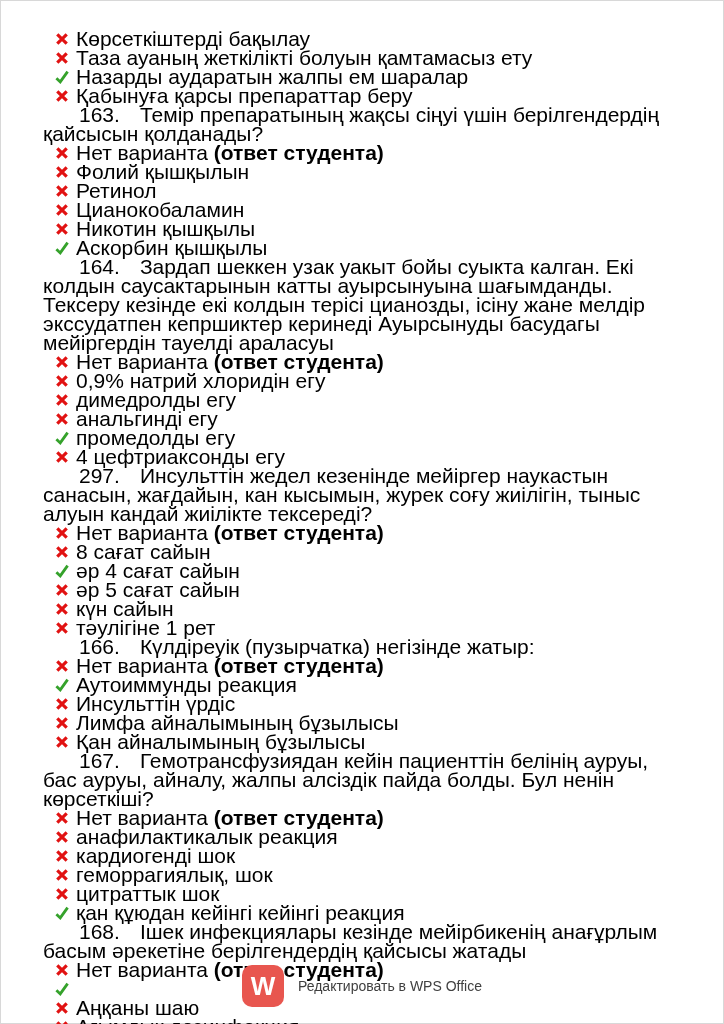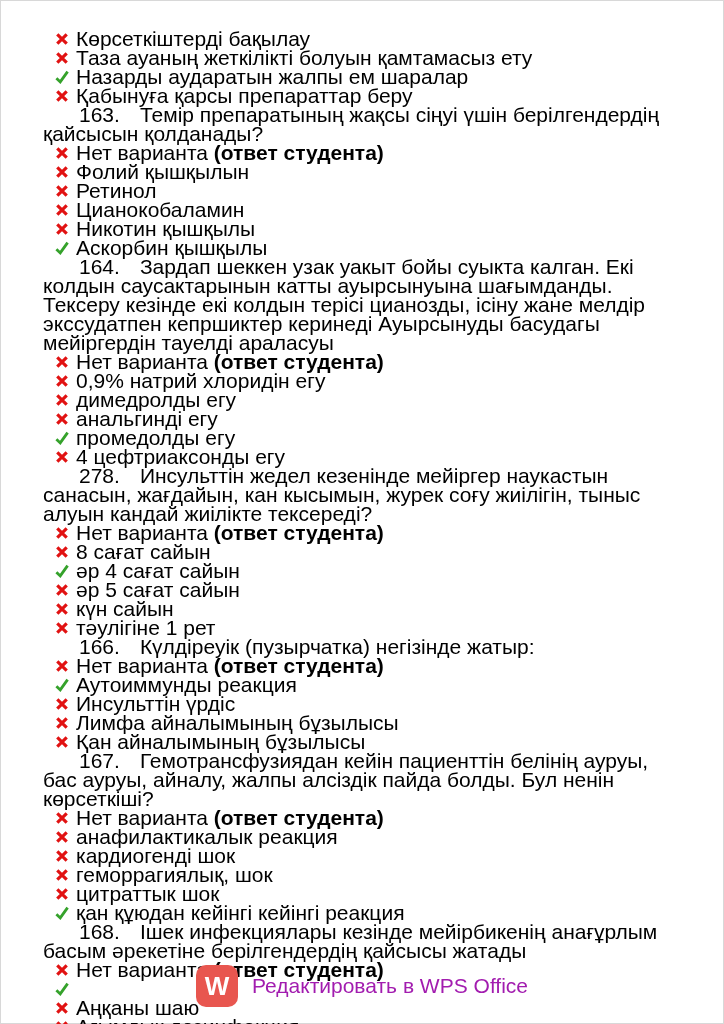--- a/index.html
+++ b/index.html
@@ -77,22 +77,22 @@
     align-items: center;
     justify-content: center;
   }
   .wps-logo span {
     color: #ffffff;
     font-weight: 700;
     font-size: 26px;
     line-height: 1;
   }
   .footer-label {
-    font-size: 21px;
-    color: #a21caf;
+    font-size: 14px;
+    color: #404040;
   }
 </style>
 </head>
 <body>
 
 <div class="page">
   <div id="quiz">
       <div class="option-row">
         <span class="opt-icon">
           <svg viewBox="0 0 16 16" width="14" height="14">
@@ -216,21 +216,21 @@
         <span class="opt-label">промедолды егу</span>
       </div>
       <div class="option-row">
         <span class="opt-icon">
           <svg viewBox="0 0 16 16" width="14" height="14">
             <path d="M2.6 2.6 L13.4 13.4 M13.4 2.6 L2.6 13.4" stroke="#e11212" stroke-width="3.6" fill="none"></path>
           </svg>
         </span>
         <span class="opt-label">4 цефтриаксонды егу</span>
       </div>
-      <div class="question"><span class="qnum">278.</span>Инсульттін жедел кезенінде мейіргер наукастын санасын, жағдайын, кан кысымын, журек соғу жиілігін, тыныс алуын кандай жиілікте тексереді?</div>
+      <div class="question"><span class="qnum">297.</span>Инсульттін жедел кезенінде мейіргер наукастын санасын, жағдайын, кан кысымын, журек соғу жиілігін, тыныс алуын кандай жиілікте тексереді?</div>
       <div class="option-row">
         <span class="opt-icon">
           <svg viewBox="0 0 16 16" width="14" height="14">
             <path d="M2.6 2.6 L13.4 13.4 M13.4 2.6 L2.6 13.4" stroke="#e11212" stroke-width="3.6" fill="none"></path>
           </svg>
         </span>
         <span class="opt-label">Нет варианта<span class="opt-bold"> (ответ студента)</span></span>
       </div>
       <div class="option-row">
         <span class="opt-icon">

